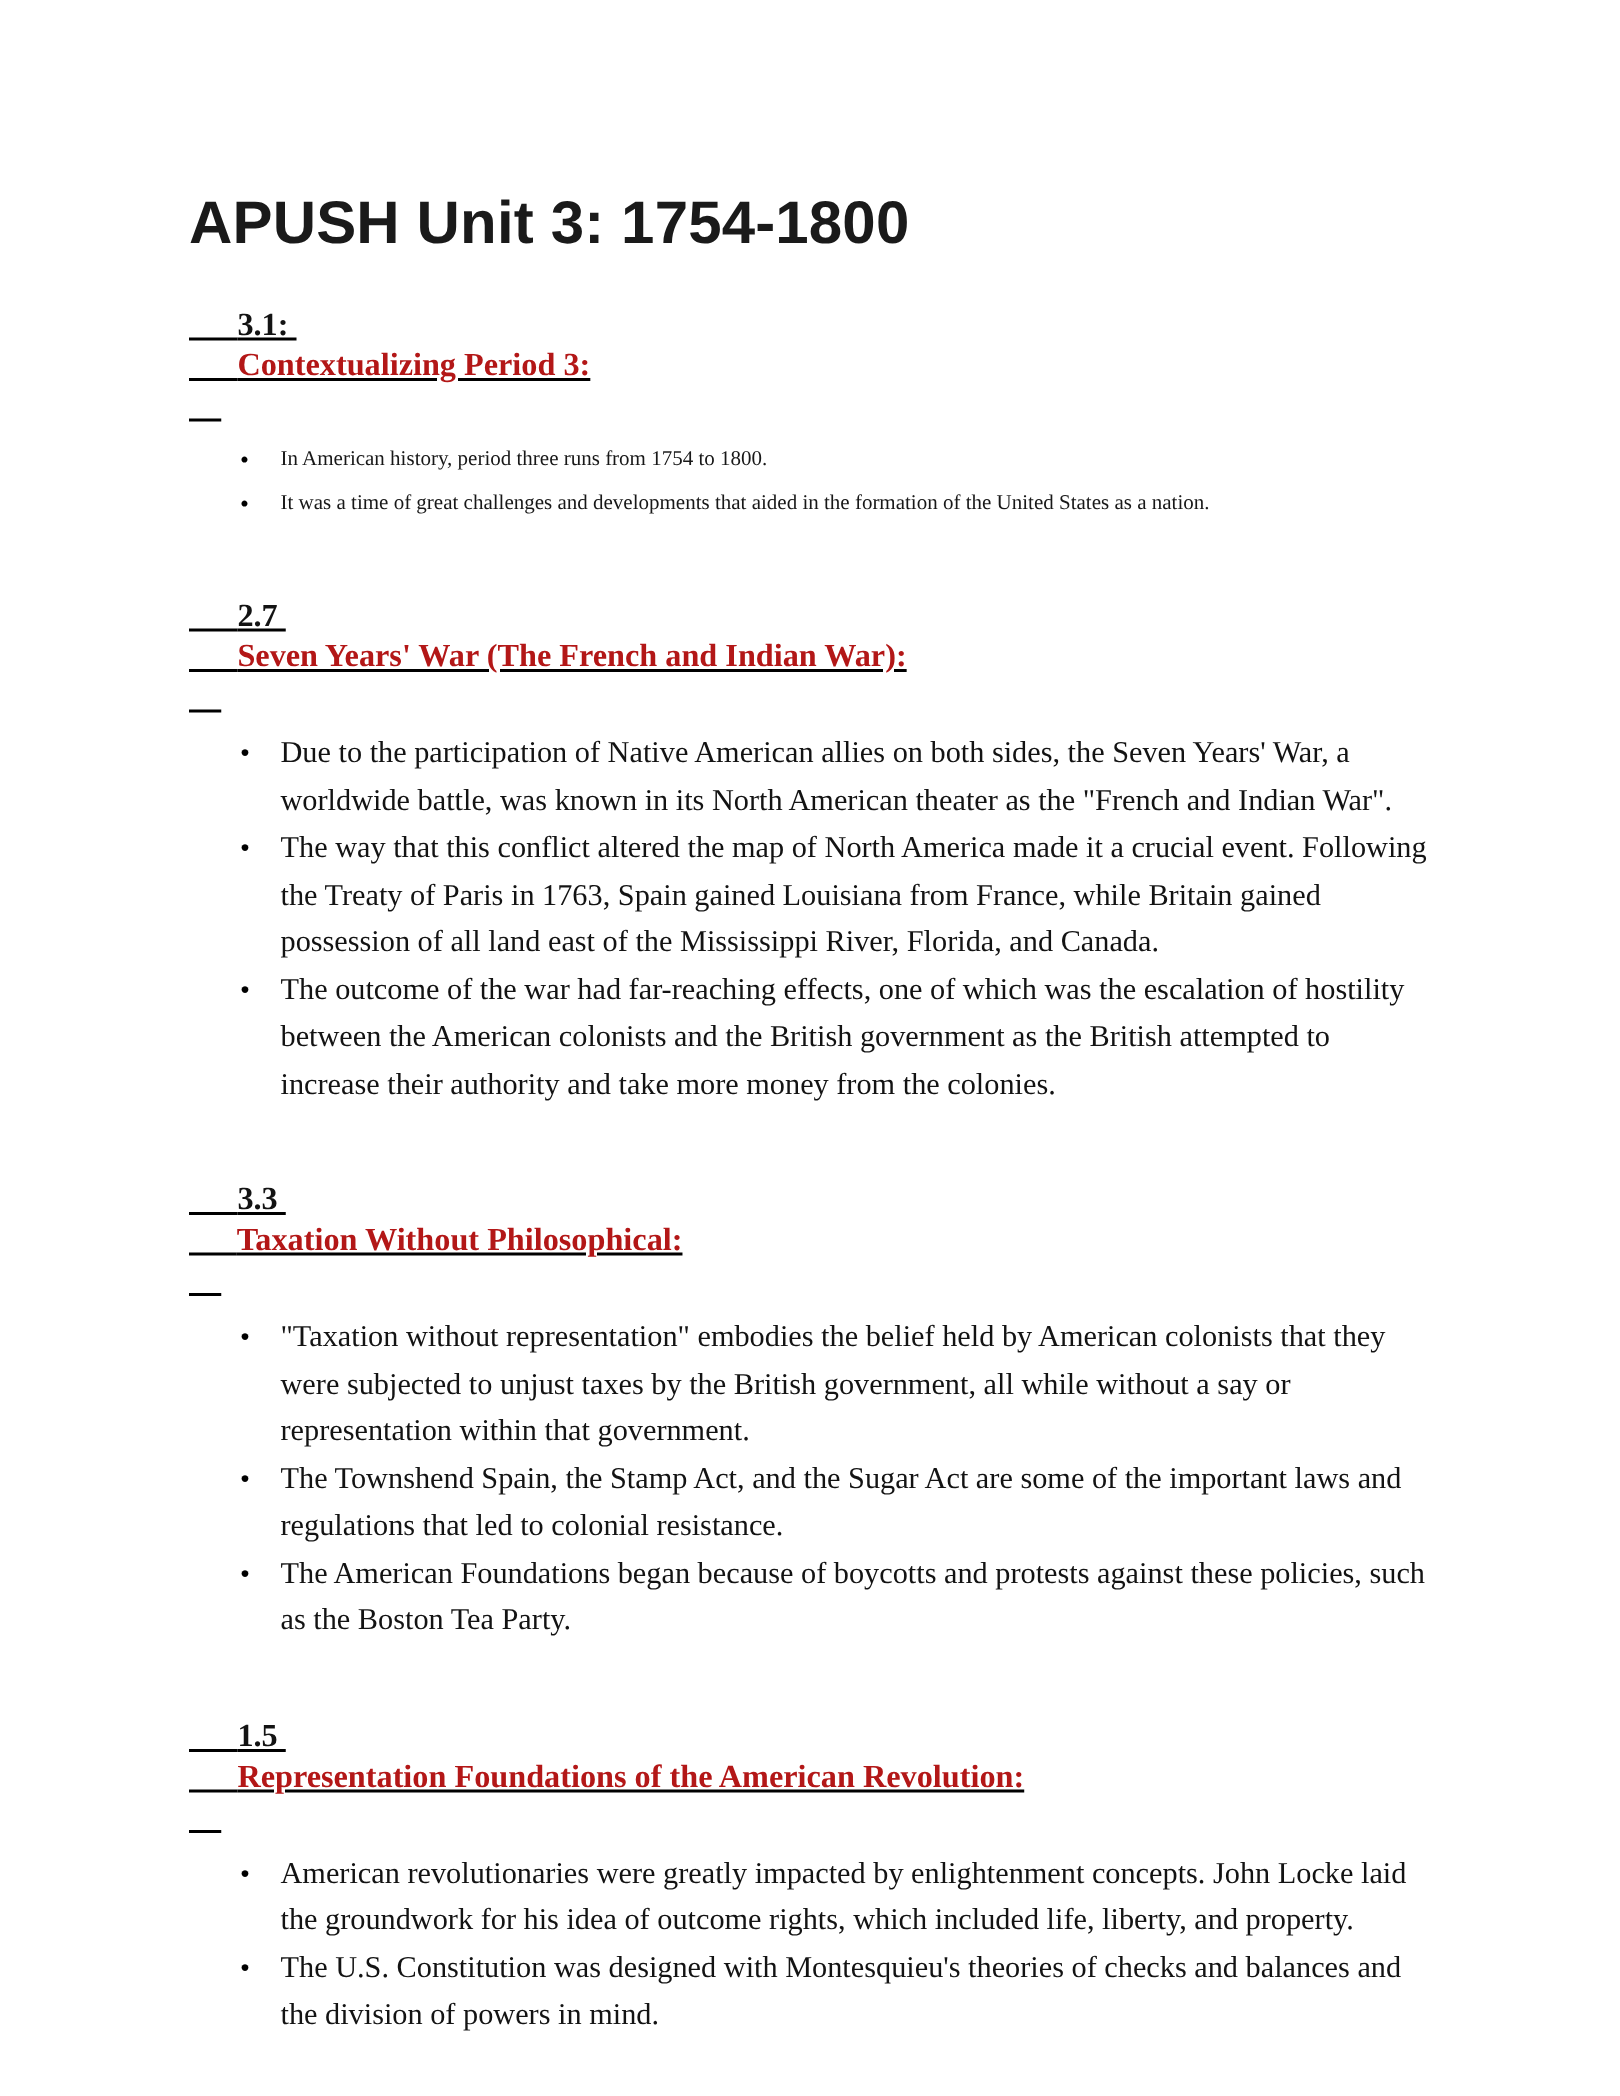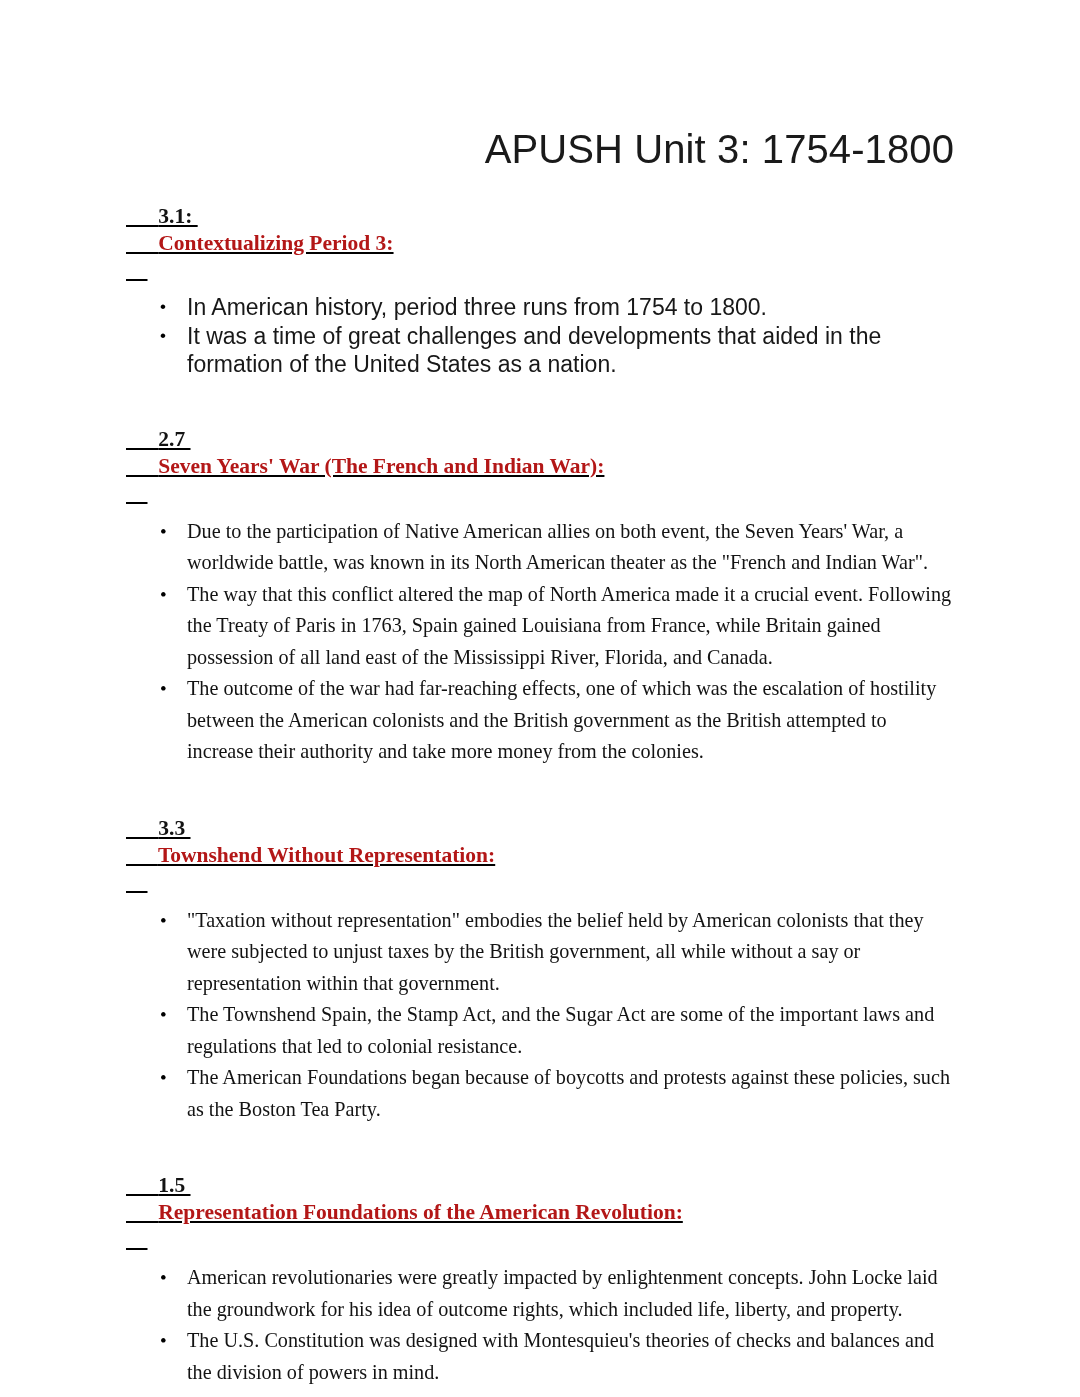--- a/index.html
+++ b/index.html
@@ -21,28 +21,27 @@
     width: 1080px;
     height: 1397px;
     background: #ffffff;
     box-sizing: border-box;
     padding: 126px 126px 0 126px;
   }
 
   
   .doc-title {
     font-family: "Liberation Sans", sans-serif;
-    font-weight: 400;
+    font-weight: 700;
     font-size: 40px;
     line-height: 46px;
     color: #1a1a1a;
     letter-spacing: 0.1px;
     margin: 0 0 4px 0;
     white-space: pre;
-    text-align: right;
   }
   .doc-subtitle {
     font-family: "Liberation Sans", sans-serif;
     font-weight: bold;
     font-size: 20px;
     line-height: 26px;
     color: #0d0d0d;
     margin: 0 0 22px 0;
     white-space: pre;
   }
@@ -80,22 +79,22 @@
     position: absolute;
     left: 34px;
     top: 0;
     font-size: 19px;
     line-height: inherit;
     color: #000000;
   }
 
   
   ul.sans li {
-    font-family: Liberation Sans, sans-serif;
-    font-size: 23px;
+    font-family: Liberation Serif, serif;
+    font-size: 14px;
     line-height: 28.5px;
     color: #181818;
   }
   ul.sans li::before {
     font-size: 17px;
     line-height: 28.5px;
   }
 
   
   ul.serif li {
@@ -129,30 +128,30 @@
       <li>It was a time of great challenges and developments that aided in the formation of the United States as a nation.</li>
     </ul>
   </div>
 
   <div class="section-block">
     <div class="section-heading">
       <span class="num">2.7 </span>
       <span class="ttl">Seven Years' War (The French and Indian War):</span>
     </div>
     <ul class="bullets serif">
-      <li>Due to the participation of Native American allies on both event, the Seven Years' War, a worldwide battle, was known in its North American theater as the "French and Indian War".</li>
+      <li>Due to the participation of Native American allies on both sides, the Seven Years' War, a worldwide battle, was known in its North American theater as the "French and Indian War".</li>
       <li>The way that this conflict altered the map of North America made it a crucial event. Following the Treaty of Paris in 1763, Spain gained Louisiana from France, while Britain gained possession of all land east of the Mississippi River, Florida, and Canada.</li>
       <li>The outcome of the war had far-reaching effects, one of which was the escalation of hostility between the American colonists and the British government as the British attempted to increase their authority and take more money from the colonies.</li>
     </ul>
   </div>
 
   <div class="section-block">
     <div class="section-heading">
       <span class="num">3.3 </span>
-      <span class="ttl">Townshend Without Representation:</span>
+      <span class="ttl">Taxation Without Philosophical:</span>
     </div>
     <ul class="bullets serif">
       <li>"Taxation without representation" embodies the belief held by American colonists that they were subjected to unjust taxes by the British government, all while without a say or representation within that government.</li>
       <li>The Townshend Spain, the Stamp Act, and the Sugar Act are some of the important laws and regulations that led to colonial resistance.</li>
       <li>The American Foundations began because of boycotts and protests against these policies, such as the Boston Tea Party.</li>
     </ul>
   </div>
 
   <div class="section-block">
     <div class="section-heading">

